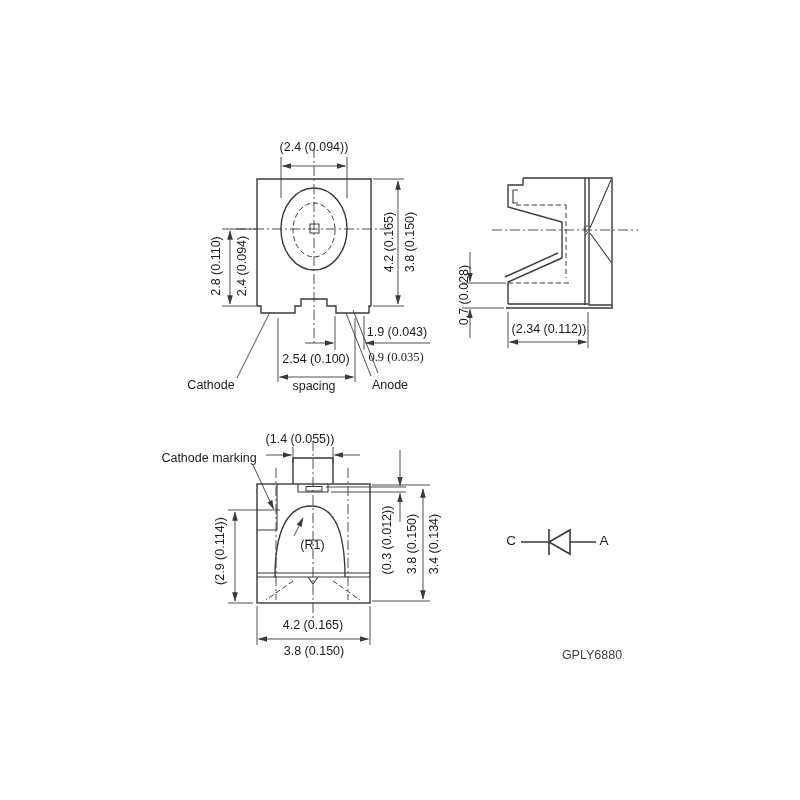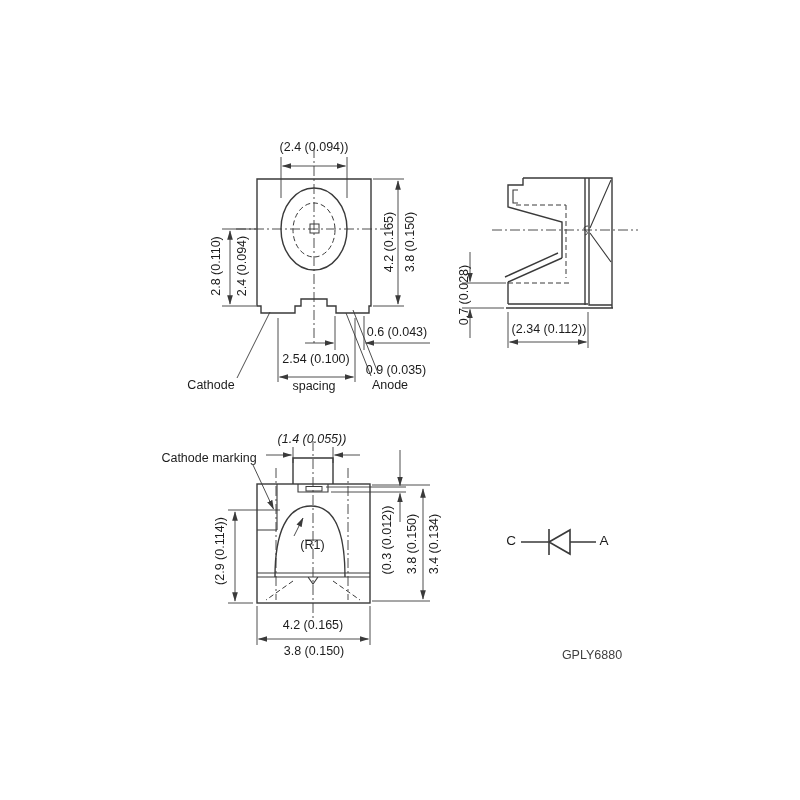--- a/index.html
+++ b/index.html
@@ -102,32 +102,32 @@
       <path d="M549,529 V555"></path>
       <path d="M549,542 L570,530 V554 Z"></path>
     </g>
   </svg>
 
   <span class="t" style="left:314px; top:147px;">(2.4 (0.094))</span>
   <span class="t rot" style="left:389px; top:242px;">4.2 (0.165)</span>
   <span class="t rot" style="left:410px; top:242px;">3.8 (0.150)</span>
   <span class="t rot" style="left:216px; top:266px;">2.8 (0.110)</span>
   <span class="t rot" style="left:242px; top:266px;">2.4 (0.094)</span>
-  <span class="t" style="left:397px; top:332px;">0.6 (0.043)</span>
-  <span class="t" style="left:396px; top:370px;">0.9 (0.035)</span>
+  <span class="t" style="left:397px; top:332px;">1.9 (0.043)</span>
+  <span class="t" style="left:396px; top:357px;font-family:Liberation Serif, serif;">0.9 (0.035)</span>
   <span class="t" style="left:316px; top:359px;">2.54 (0.100)</span>
   <span class="t" style="left:314px; top:386px;">spacing</span>
   <span class="t" style="left:211px; top:385px;text-align:right;">Cathode</span>
   <span class="t" style="left:390px; top:385px;">Anode</span>
 
   <span class="t rot" style="left:464px; top:295px;">0.7 (0.028)</span>
   <span class="t" style="left:549px; top:329px;">(2.34 (0.112))</span>
 
   <span class="t" style="left:209px; top:458px;">Cathode marking</span>
-  <span class="t" style="left:312px; top:439px;font-style:italic;">(1.4 (0.055))</span>
+  <span class="t" style="left:300px; top:439px;">(1.4 (0.055))</span>
   <span class="t rot" style="left:220px; top:551px;">(2.9 (0.114))</span>
   <span class="t" style="left:296px; top:545px;padding-left:33px;">(R1)</span>
   <span class="t rot" style="left:387px; top:540px;">(0.3 (0.012))</span>
   <span class="t rot" style="left:412px; top:544px;">3.8 (0.150)</span>
   <span class="t rot" style="left:434px; top:544px;">3.4 (0.134)</span>
   <span class="t" style="left:313px; top:625px;">4.2 (0.165)</span>
   <span class="t" style="left:314px; top:651px;">3.8 (0.150)</span>
 
   <span class="t big" style="left:511px; top:541px;">C</span>
   <span class="t big" style="left:604px; top:541px;">A</span>

